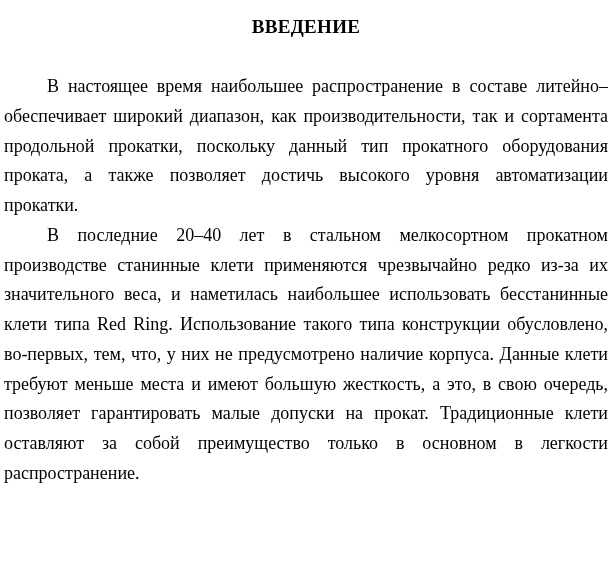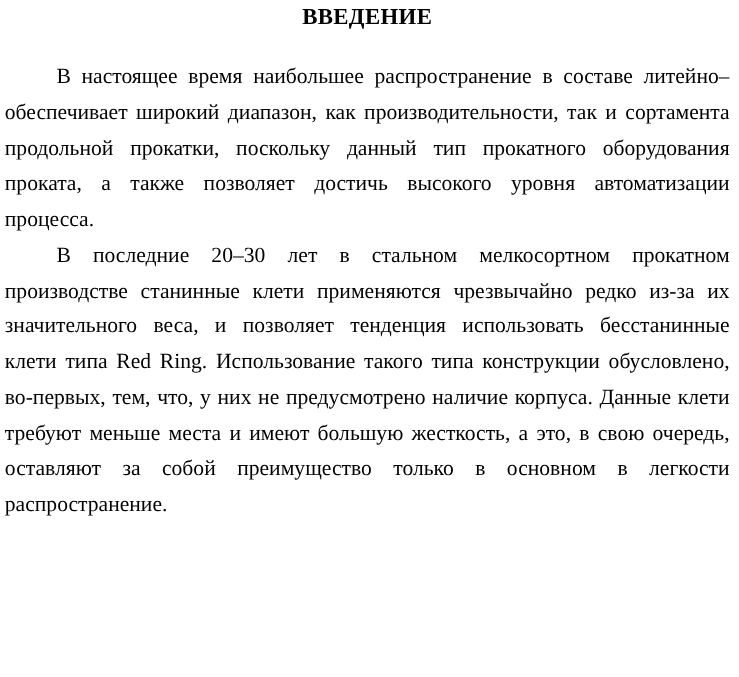--- a/index.html
+++ b/index.html
@@ -15,24 +15,24 @@
       height: 564px;
       padding: 4px 8px 0 4px;
       font-family: "Liberation Serif", "DejaVu Serif", serif;
       color: #000000;
     }
     .doc-title {
       font-size: 19px;
       font-weight: bold;
       text-align: center;
       line-height: 22px;
-      margin: 0;
+      margin: 12px;
       letter-spacing: 0.3px;
     }
-    .content { margin-top: 23px; }
+    .content { margin-top: 34px; }
     .paragraph { margin: 0; }
     .text-line {
       font-size: 18px;
       line-height: 29.75px;
       text-align: justify;
       text-align-last: justify;
       overflow: hidden;
     }
     .text-line.para-first { text-indent: 43px; }
     .text-line.para-last {
@@ -44,28 +44,29 @@
 <body>
 
 <div class="page">
   <h1 class="doc-title">ВВЕДЕНИЕ</h1>
   <div class="content">
       <div class="paragraph">
         <div class="text-line para-first">В настоящее время наибольшее распространение в составе литейно–</div>
         <div class="text-line">обеспечивает широкий диапазон, как производительности, так и сортамента</div>
         <div class="text-line">продольной прокатки, поскольку данный тип прокатного оборудования</div>
         <div class="text-line">проката, а также позволяет достичь высокого уровня автоматизации</div>
-        <div class="text-line para-last">процесса.</div>
+        <div class="text-line para-last">прокатки.</div>
       </div>
       <div class="paragraph">
-        <div class="text-line para-first">В последние 20–30 лет в стальном мелкосортном прокатном</div>
+        <div class="text-line para-first">В последние 20–40 лет в стальном мелкосортном прокатном</div>
         <div class="text-line">производстве станинные клети применяются чрезвычайно редко из-за их</div>
-        <div class="text-line">значительного веса, и позволяет тенденция использовать бесстанинные</div>
+        <div class="text-line">значительного веса, и наметилась наибольшее использовать бесстанинные</div>
         <div class="text-line">клети типа Red Ring. Использование такого типа конструкции обусловлено,</div>
         <div class="text-line">во-первых, тем, что, у них не предусмотрено наличие корпуса. Данные клети</div>
         <div class="text-line">требуют меньше места и имеют большую жесткость, а это, в свою очередь,</div>
+        <div class="text-line">позволяет гарантировать малые допуски на прокат. Традиционные клети</div>
         <div class="text-line">оставляют за собой преимущество только в основном в легкости</div>
         <div class="text-line para-last">распространение.</div>
       </div>
       <div class="paragraph">
       </div>
     </div>
 </div>
 
 </body></html>

